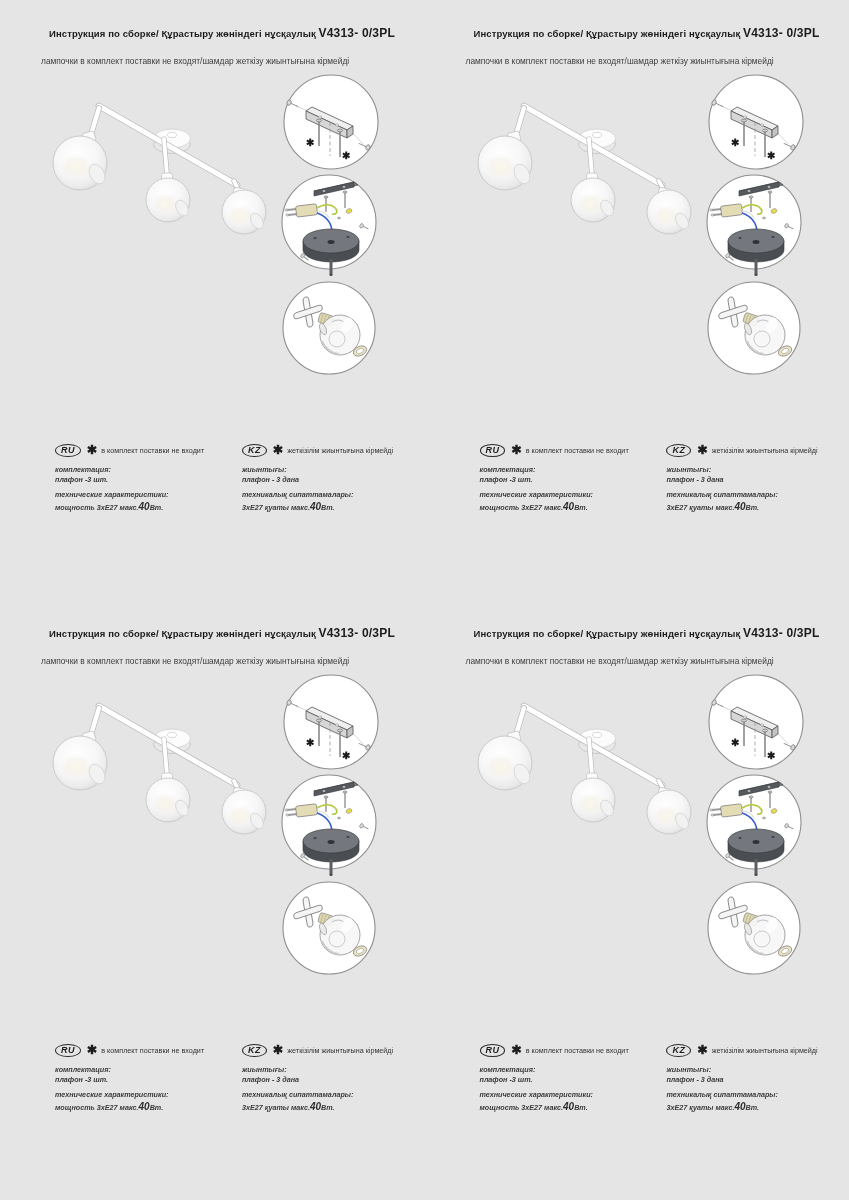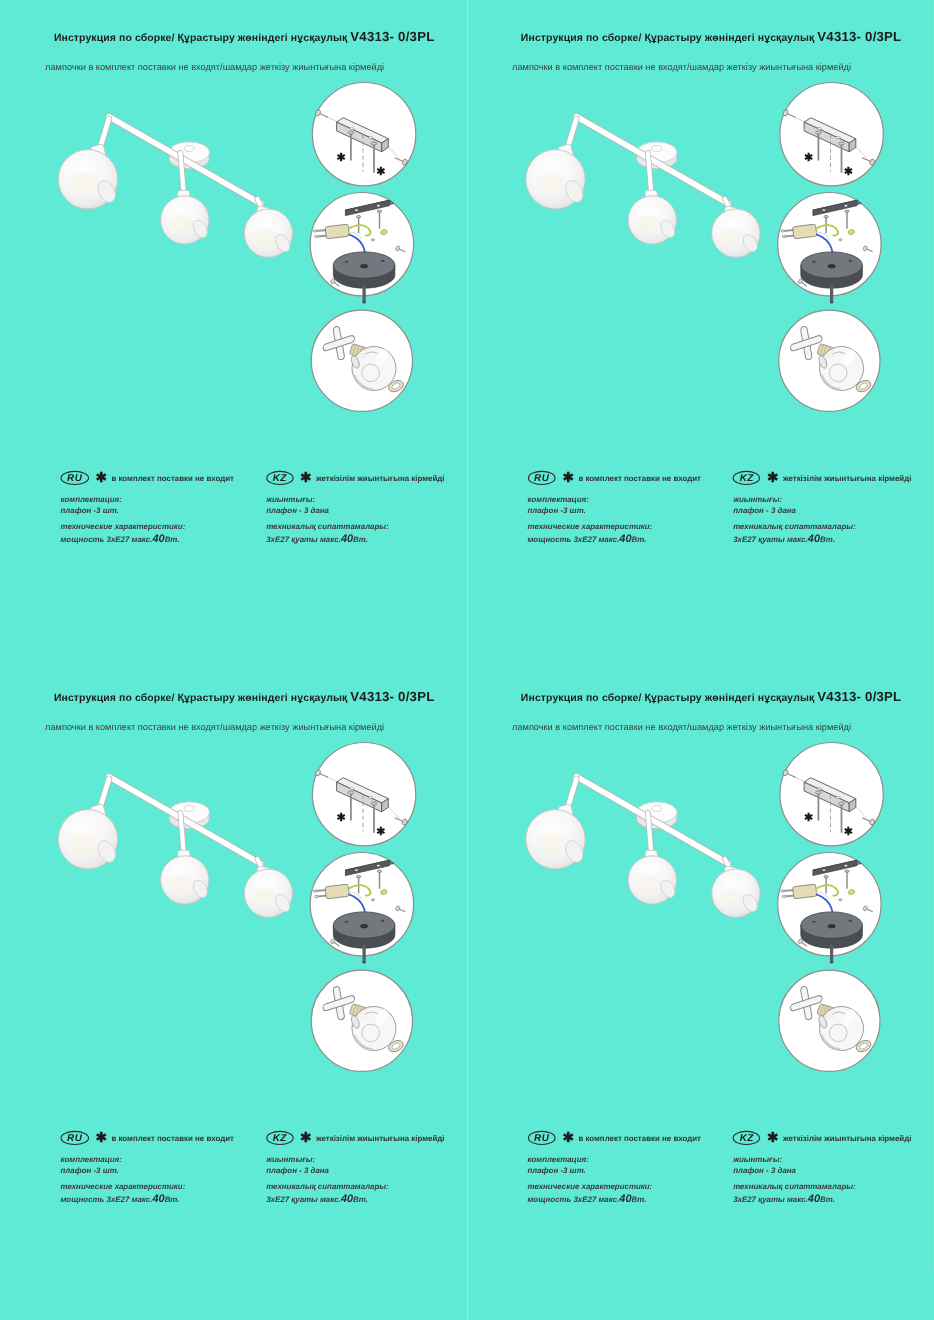--- a/index.html
+++ b/index.html
@@ -1,31 +1,31 @@
 <!DOCTYPE html>
 <html><head>
 <meta charset="utf-8">
 <style>
   html,body{margin:0;padding:0;background:#ffffff;}
   body{width:849px;height:1200px;font-family:"Liberation Sans",sans-serif;color:#2b2b2b;overflow:hidden;}
   .grid{display:grid;grid-template-columns:424.5px 424.5px;}
-  .panel{position:relative;width:424.5px;height:600px;background:#5eead4;}
+  .panel{position:relative;width:424.5px;height:600px;background:#e5e5e5;}
   .title{position:absolute;left:49px;top:26px;margin:0;font-size:9.5px;font-weight:bold;color:#1c1c1c;white-space:nowrap;letter-spacing:0.1px;}
   .model{font-size:12px;letter-spacing:0.2px;}
   .subtitle{position:absolute;left:41px;top:56px;margin:0;font-size:8.4px;color:#3d3d3d;white-space:nowrap;}
   .lamp{position:absolute;left:30px;top:95px;width:250px;height:150px;}
   .steps{position:absolute;left:270px;top:60px;width:140px;height:340px;}
   svg{font-family:"Liberation Sans",sans-serif;}
-  .notes{position:absolute;left:55px;top:427px;width:356px;display:flex;gap:29px;}
+  .notes{position:absolute;left:55px;top:443px;width:356px;display:flex;gap:29px;}
   .note-col{width:172px;}
   .note-col.kz{width:184px;}
   .note-head{display:flex;align-items:center;height:15px;}
   .lang-badge{display:inline-block;border:1.4px solid #2a2a2a;border-radius:50%;padding:0 5px;height:11px;line-height:11px;font-size:9px;font-weight:bold;font-style:italic;letter-spacing:0.4px;color:#1d1d1d;}
   .star{font-size:12.5px;font-weight:bold;color:#1d1d1d;margin:0 4px 0 6px;line-height:1;}
-  .note-text{font-size:7.2px;font-weight:bold;color:#333;white-space:nowrap;}
+  .note-text{font-size:7.2px;font-weight:normal;color:#333;white-space:nowrap;}
   .spec-block{margin-top:7px;font-size:7.2px;font-weight:bold;color:#3a3a3a;line-height:1.38;font-style:italic;}
   .spec-block + .spec-block{margin-top:5px;}
   .big40{font-size:10px;color:#2c2c2c;}
   .line{white-space:nowrap;}
 </style>
 </head>
 <body>
 
 <div class="grid" id="grid">
   <section class="panel">

